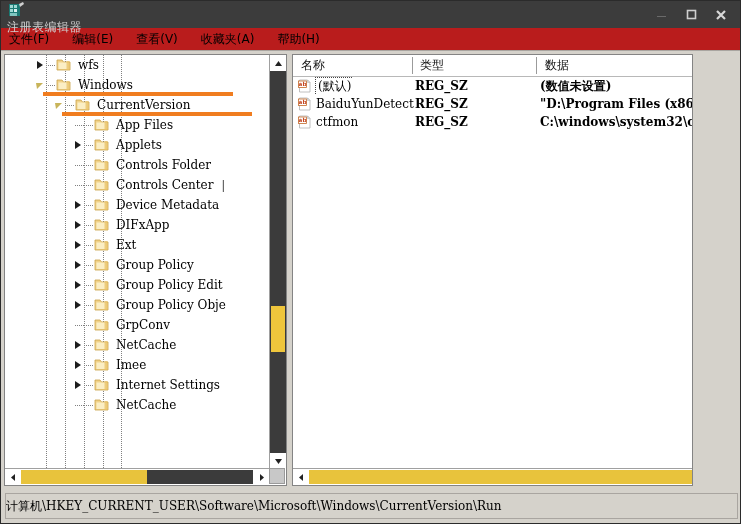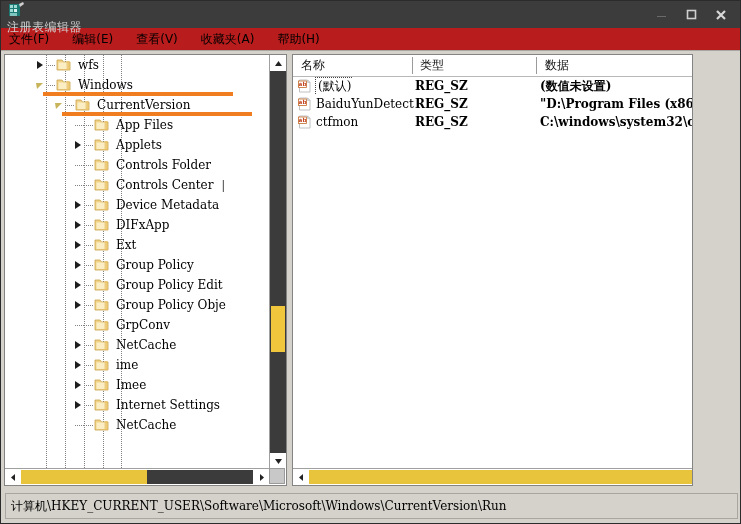--- a/index.html
+++ b/index.html
@@ -362,21 +362,20 @@
     padding: 3px 4px 4px 4px;
   }
   .status-inner {
     width: 100%;
     height: 26px;
     background: #d5d2cb;
     border: 1px solid #a9a5a0;
     box-sizing: border-box;
     display: flex;
     align-items: center;
-    padding-left: 5px;
     font-family: "DejaVu Serif", "Liberation Serif", serif;
     font-size: 12px;
     color: #000;
   }
 </style>
 </head>
 <body>
 
 <div class="window">
 
@@ -603,31 +602,20 @@
             </div>
             <div class="tree-row">
               <div style="width: 66px; flex: 0 0 auto;"></div>
               <div class="twisty collapsed"></div>
               <div class="dots"></div>
               <div class="folder"><svg width="16" height="14" viewBox="0 0 16 14">
                   <path d="M1 2 L6 2 L7.5 4 L14 4 L14 12 L1 12 Z" fill="#f2d38a" stroke="#c9a24a" stroke-width="0.8"></path>
                   <path d="M2.5 4.5 L12.5 4.5 L12.5 11 L2.5 11 Z" fill="#fbeec4"></path>
                   <path d="M10.5 3 L13.5 3 L13.5 12 L10.5 12 Z" fill="#e8c268" opacity="0.75"></path>
                 </svg></div>
-              <div class="node-label">ime</div>
-            </div>
-            <div class="tree-row">
-              <div style="width: 66px; flex: 0 0 auto;"></div>
-              <div class="twisty collapsed"></div>
-              <div class="dots"></div>
-              <div class="folder"><svg width="16" height="14" viewBox="0 0 16 14">
-                  <path d="M1 2 L6 2 L7.5 4 L14 4 L14 12 L1 12 Z" fill="#f2d38a" stroke="#c9a24a" stroke-width="0.8"></path>
-                  <path d="M2.5 4.5 L12.5 4.5 L12.5 11 L2.5 11 Z" fill="#fbeec4"></path>
-                  <path d="M10.5 3 L13.5 3 L13.5 12 L10.5 12 Z" fill="#e8c268" opacity="0.75"></path>
-                </svg></div>
               <div class="node-label">Imee</div>
             </div>
             <div class="tree-row">
               <div style="width: 66px; flex: 0 0 auto;"></div>
               <div class="twisty collapsed"></div>
               <div class="dots"></div>
               <div class="folder"><svg width="16" height="14" viewBox="0 0 16 14">
                   <path d="M1 2 L6 2 L7.5 4 L14 4 L14 12 L1 12 Z" fill="#f2d38a" stroke="#c9a24a" stroke-width="0.8"></path>
                   <path d="M2.5 4.5 L12.5 4.5 L12.5 11 L2.5 11 Z" fill="#fbeec4"></path>
                   <path d="M10.5 3 L13.5 3 L13.5 12 L10.5 12 Z" fill="#e8c268" opacity="0.75"></path>

